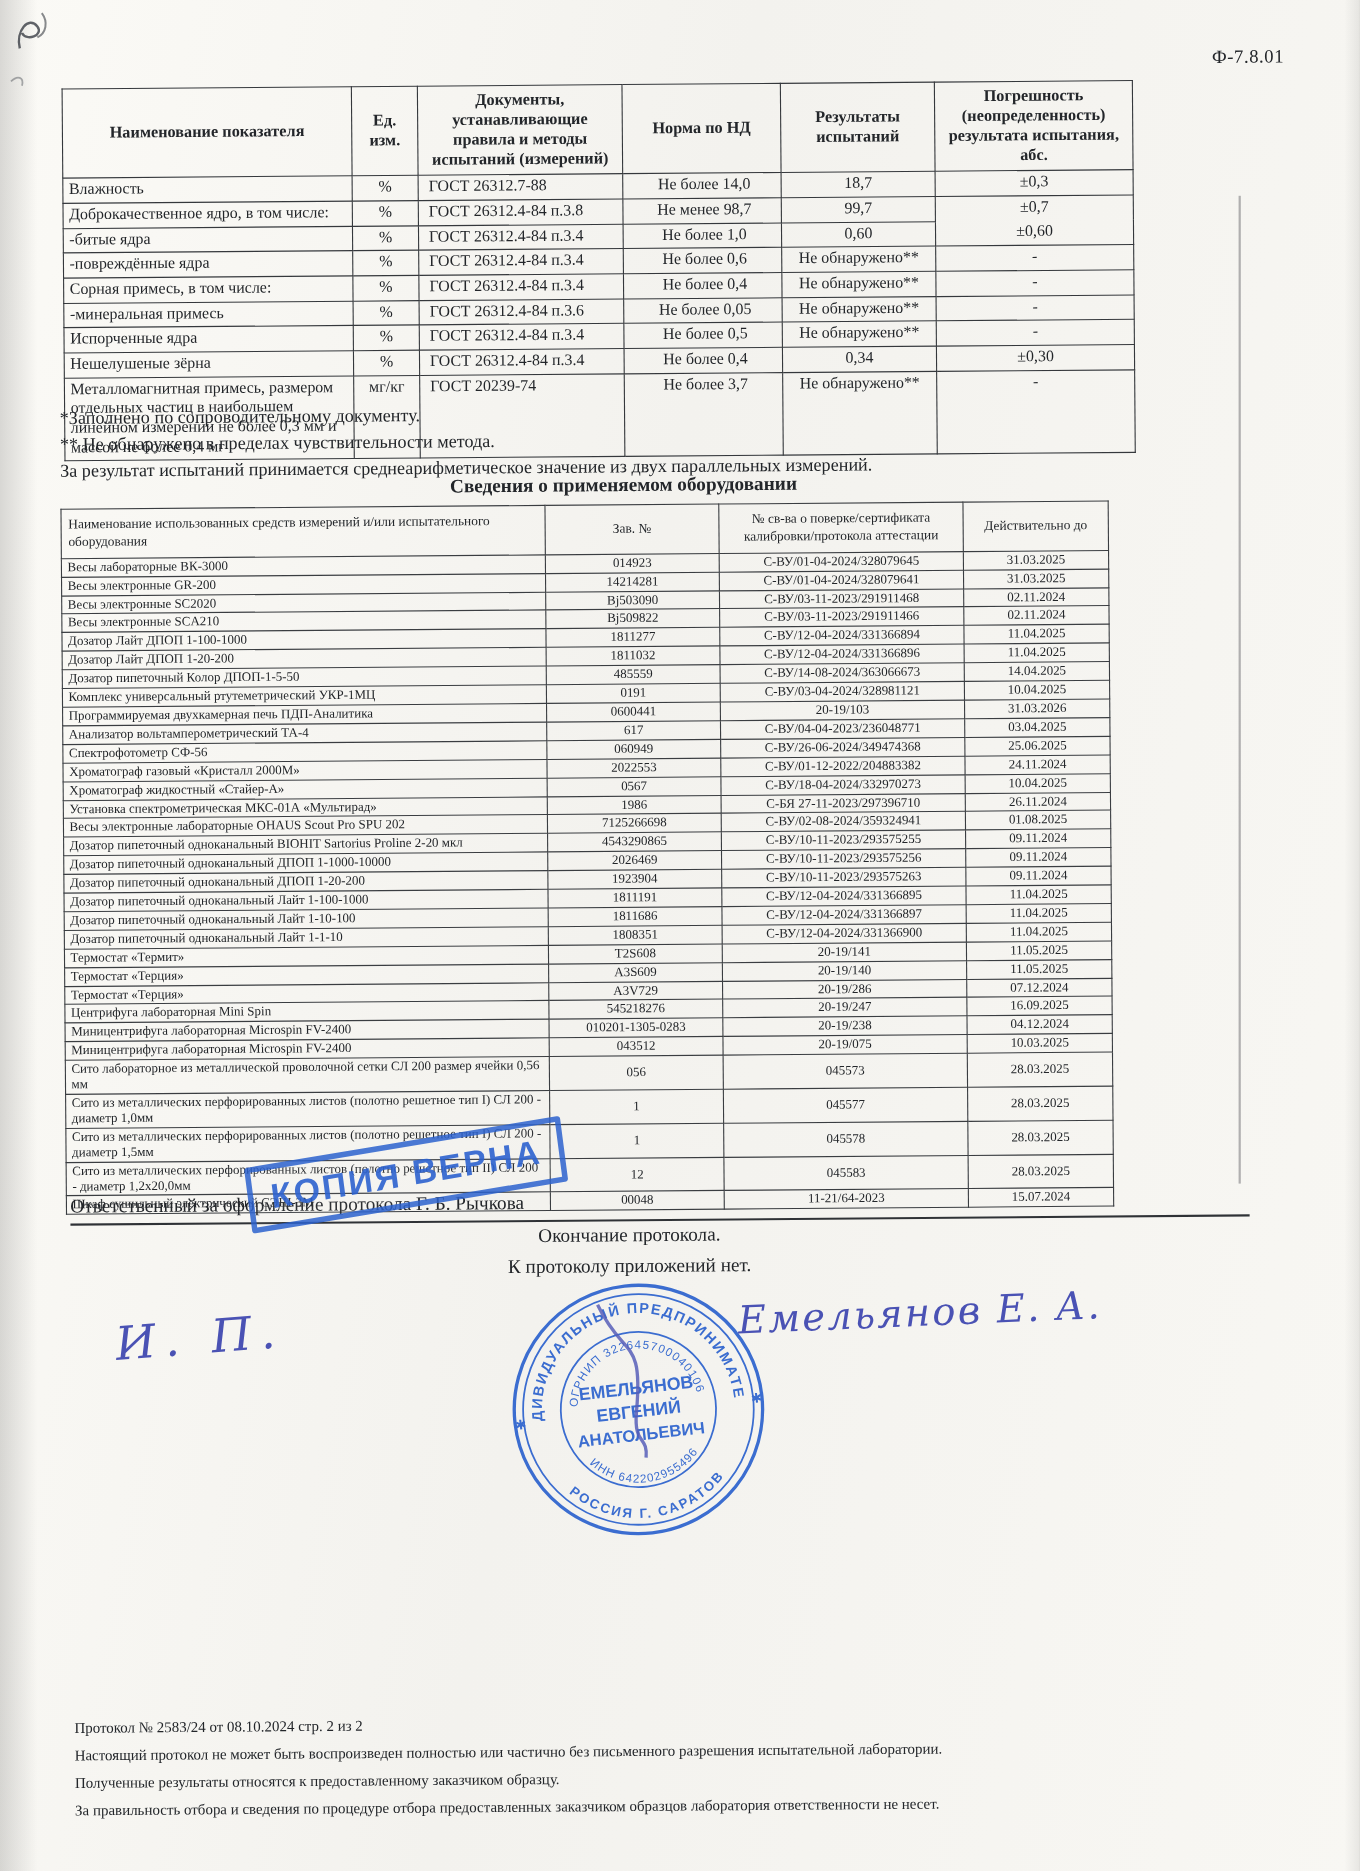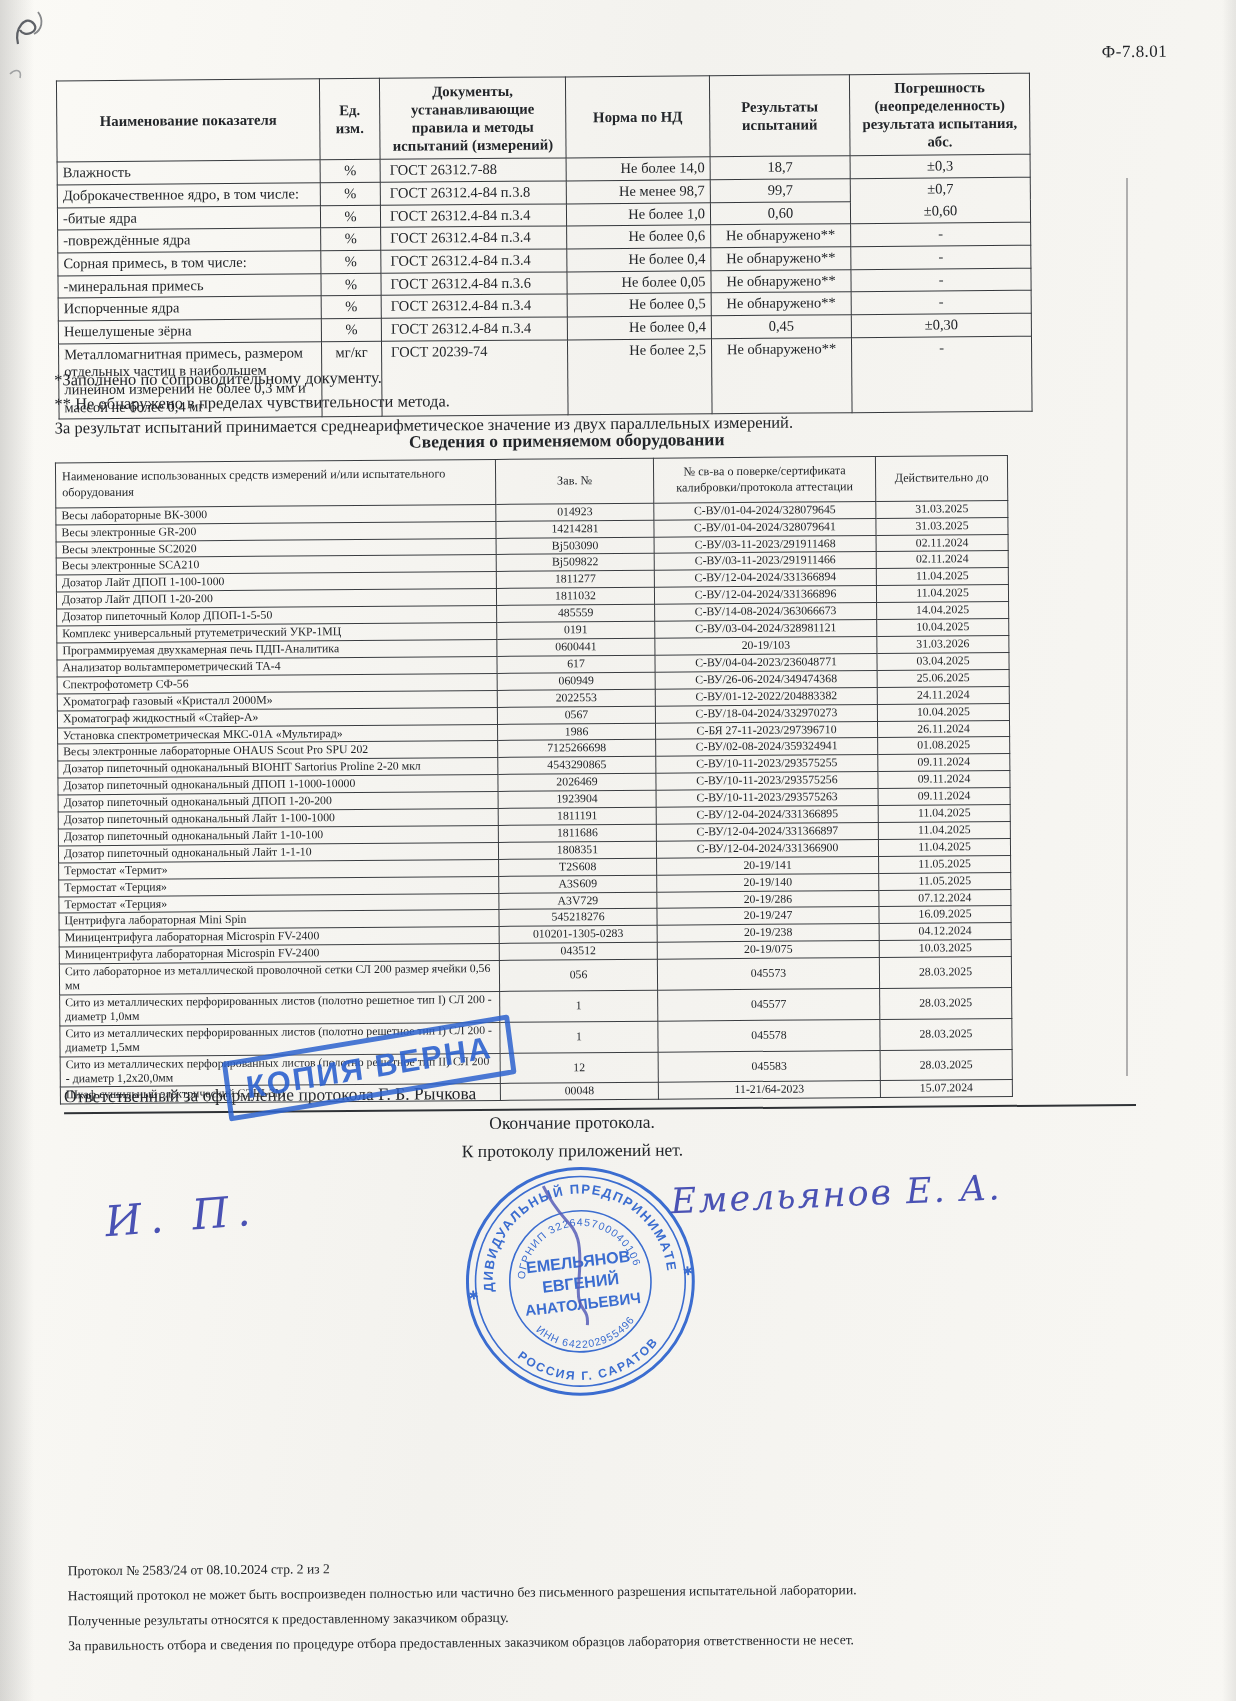--- a/index.html
+++ b/index.html
@@ -13,21 +13,21 @@
   .content{position:absolute;inset:0;transform:rotate(-0.45deg);}
   .form-code{position:absolute;top:46px;left:1108px;font-size:17px;letter-spacing:.5px;}
   
   table{border-collapse:collapse;}
   .t1{position:absolute;top:76px;left:62px;width:973px;table-layout:fixed;font-size:14.5px;line-height:1.22;}
   .t1 th,.t1 td{border:1.6px solid #35383c;padding:2px 5px;vertical-align:top;}
   .t1 thead th{font-weight:bold;text-align:center;vertical-align:middle;padding:4px 6px;font-size:14.8px;}
   .t1 .c-name{text-align:left;}
   .t1 .c-unit,.t1 .c-result,.t1 .c-error{text-align:center;}
   .t1 .c-doc{text-align:left;padding-left:9px;}
-  .t1 .c-norm{text-align:right;padding-left:9px;}
+  .t1 .c-norm{text-align:center;padding-left:9px;}
   .t1 col.w-name{width:263px;} .t1 col.w-unit{width:60px;} .t1 col.w-doc{width:186px;}
   .t1 col.w-norm{width:144px;} .t1 col.w-result{width:140px;} .t1 col.w-error{width:180px;}
   .t1 .merge-bot{border-bottom:none;}
   .t1 .merge-top{border-top:none;}
   
   .notes{position:absolute;top:364px;left:58px;width:1100px;font-size:16.5px;line-height:1.45;}
   .notes p{margin:0;}
   .t2-title{position:absolute;top:430px;left:0;width:1140px;text-align:center;font-weight:bold;font-size:17.5px;}
   
   .t2{position:absolute;top:458px;left:58px;width:952px;table-layout:fixed;font-size:11.8px;line-height:1.18;}
@@ -144,28 +144,28 @@
             <td class="c-doc">ГОСТ 26312.4-84 п.3.4</td>
             <td class="c-norm">Не более 0,5</td>
             <td class="c-result">Не обнаружено**</td>
             <td class="c-error">-</td>
           </tr>
           <tr>
             <td class="c-name">Нешелушеные зёрна</td>
             <td class="c-unit">%</td>
             <td class="c-doc">ГОСТ 26312.4-84 п.3.4</td>
             <td class="c-norm">Не более 0,4</td>
-            <td class="c-result">0,45</td>
+            <td class="c-result">0,34</td>
             <td class="c-error">±0,30</td>
           </tr>
           <tr>
             <td class="c-name">Металломагнитная примесь, размером отдельных частиц в наибольшем линейном измерении  не более 0,3 мм и массой не более 0,4 мг</td>
             <td class="c-unit">мг/кг</td>
             <td class="c-doc">ГОСТ 20239-74</td>
-            <td class="c-norm">Не более 2,5</td>
+            <td class="c-norm">Не более 3,7</td>
             <td class="c-result">Не обнаружено**</td>
             <td class="c-error">-</td>
           </tr>
         </tbody>
     </table>
 
     <div class="notes">
       <p>*Заполнено по сопроводительному документу.</p>
       <p>** Не обнаружено в пределах чувствительности метода.</p>
       <p>За результат испытаний принимается среднеарифметическое значение из двух параллельных измерений.</p>

